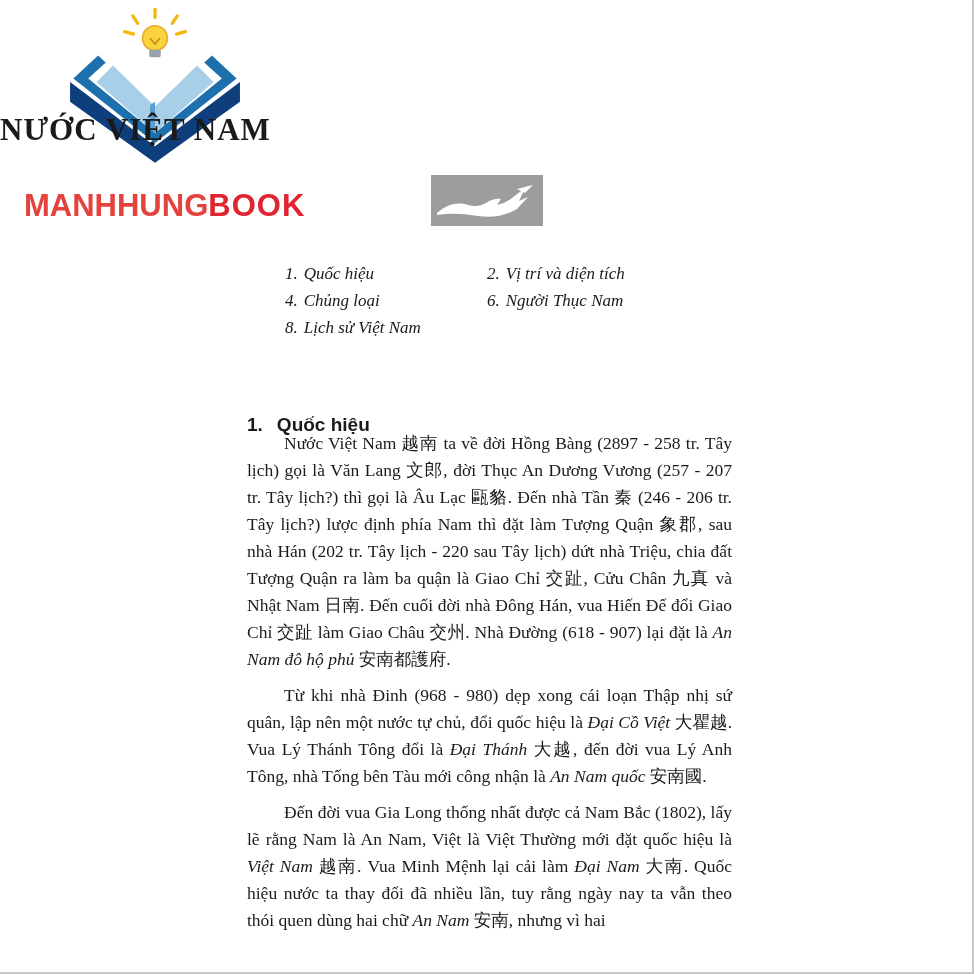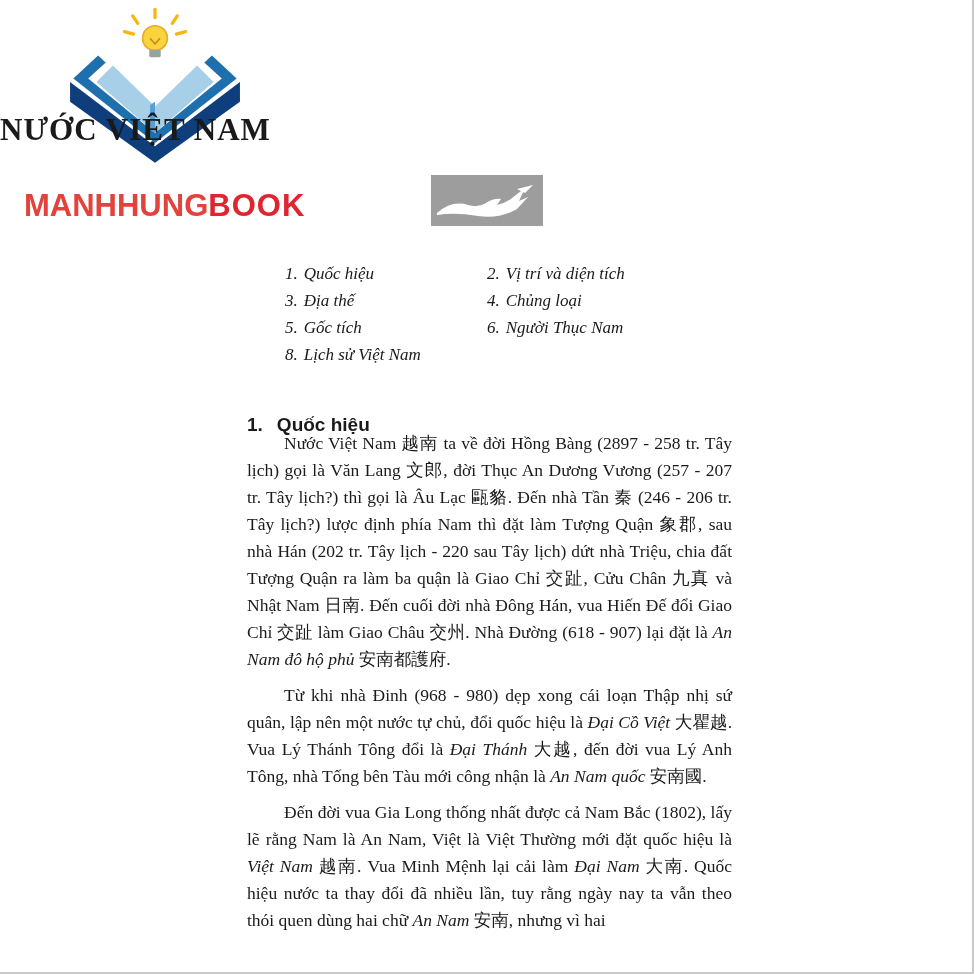--- a/index.html
+++ b/index.html
@@ -106,31 +106,25 @@
 
   <div class="toc" id="toc">
     <div class="toc-item">
       <span class="toc-num">1.</span><span class="toc-label">Quốc hiệu</span>
     </div>
 
     <div class="toc-item">
       <span class="toc-num">2.</span><span class="toc-label">Vị trí và diện tích</span>
     </div>
 
-    <div class="toc-item">
-      <span class="toc-num">3.</span><span class="toc-label">Địa thế</span>
-    </div>
 
     <div class="toc-item">
       <span class="toc-num">4.</span><span class="toc-label">Chủng loại</span>
     </div>
 
-    <div class="toc-item">
-      <span class="toc-num">5.</span><span class="toc-label">Gốc tích</span>
-    </div>
 
     <div class="toc-item">
       <span class="toc-num">6.</span><span class="toc-label">Người Thục Nam</span>
     </div>
 
 
     <div class="toc-item">
       <span class="toc-num">8.</span><span class="toc-label">Lịch sử Việt Nam</span>
     </div>
   </div>

